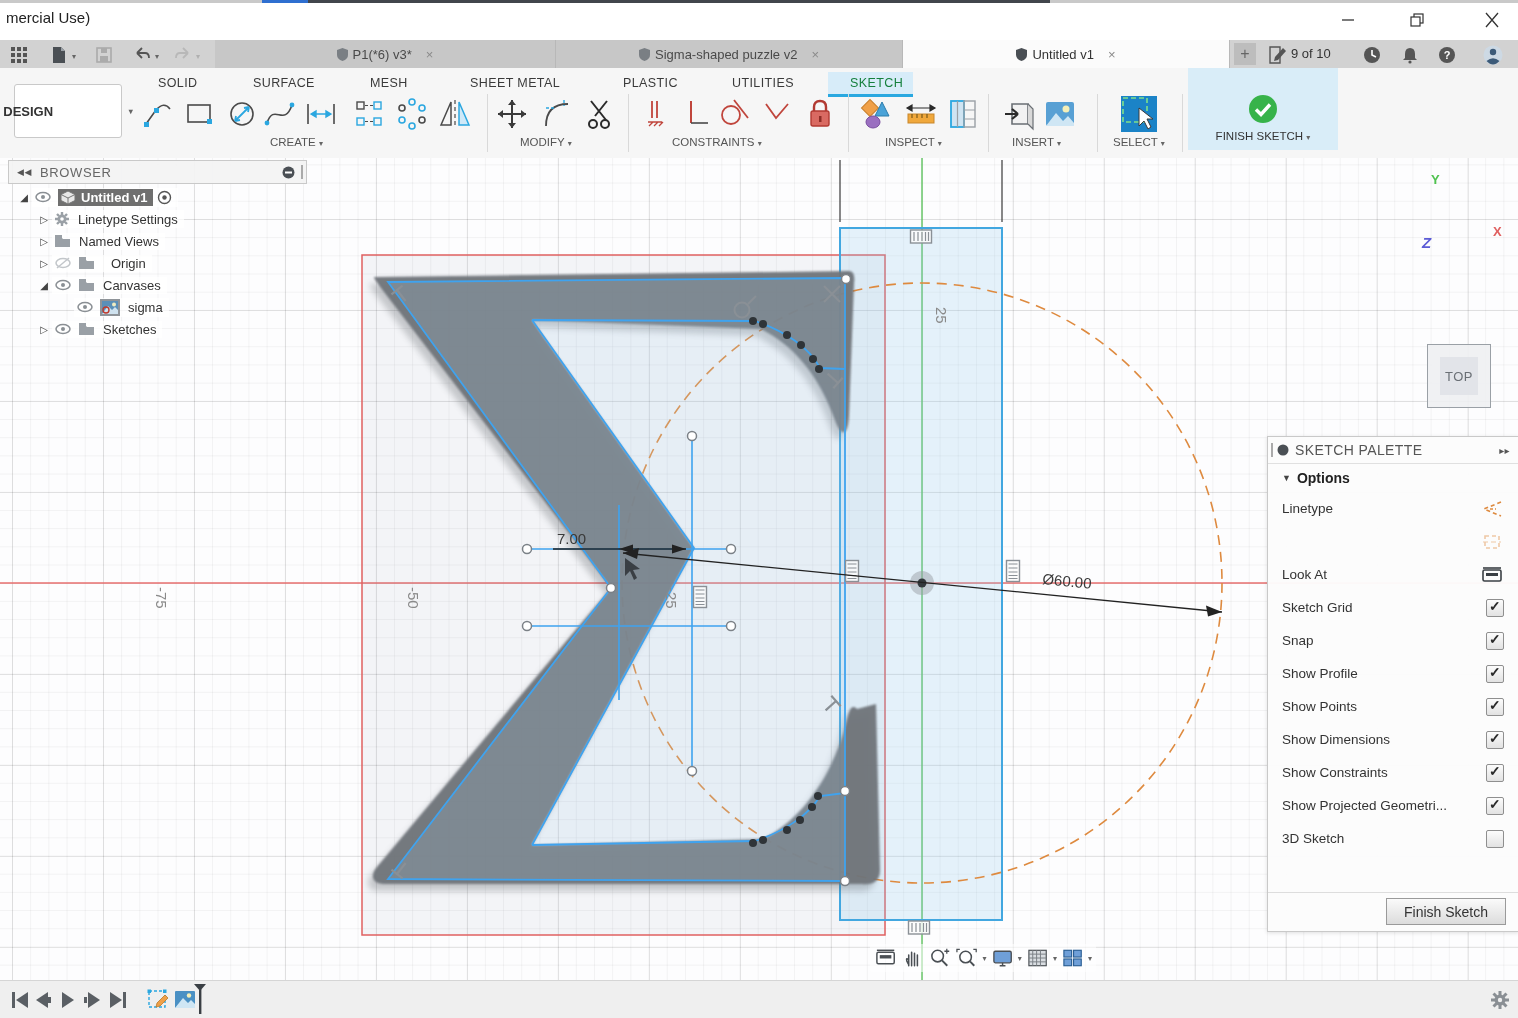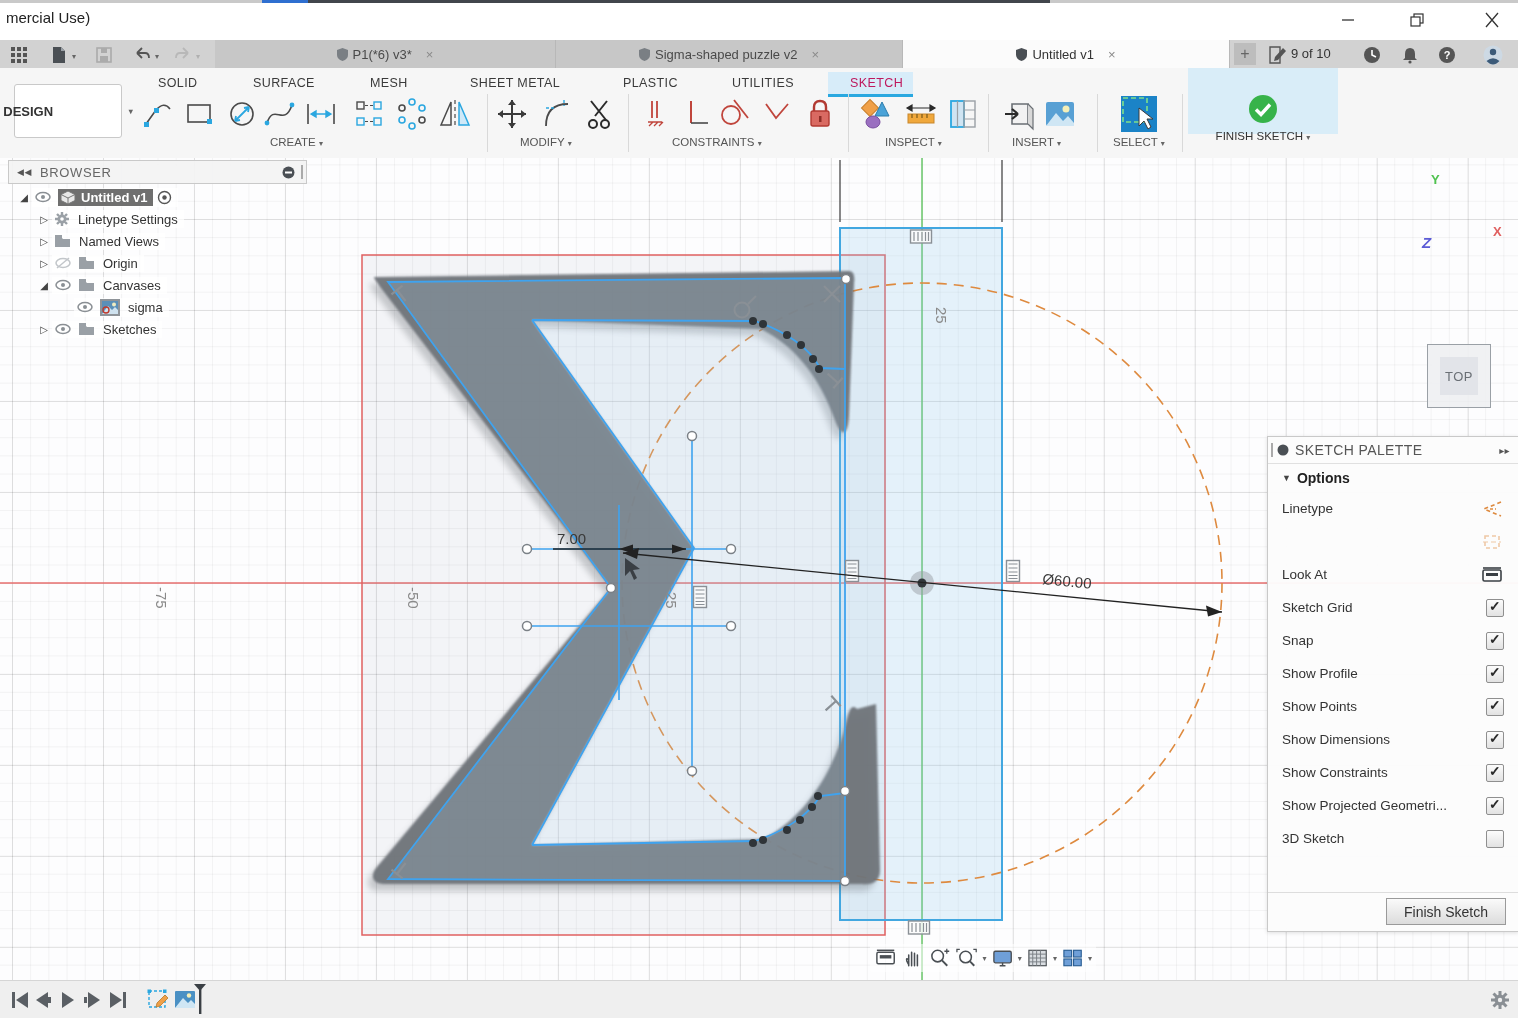--- a/index.html
+++ b/index.html
@@ -20,26 +20,26 @@
   .doctab .x{margin-left:14px;color:#8a8a8a;font-size:13px;}
   .shield{width:11px;height:13px;margin-right:5px;}
   .newtab{top:43px;width:22px;height:22px;background:#bdbdbd;color:#666;font-size:16px;
           display:flex;align-items:center;justify-content:center;}
   .jobstatus{top:46px;font-size:13px;color:#333;}
   
   .ribbon{left:0;top:68px;width:1518px;height:90px;background:#f6f6f6;border-bottom:1px solid #d8d8d8;}
   .designbtn{left:14px;top:16px;width:106px;height:52px;background:#fff;border:1px solid #c9c9c9;border-radius:3px;
              display:flex;align-items:center;justify-content:center;font-size:13px;font-weight:bold;color:#333;gap:36px;}
   .rtab{top:4px;height:22px;display:flex;align-items:center;padding:0 10px;font-size:12.5px;color:#3a3a3a;letter-spacing:.4px;}
-  .rtab.active{background:#d7ecf9;color:#be185d;border-bottom:3px solid #29a8e0;padding-left:22px;}
+  .rtab.active{background:#d7ecf9;color:#15803d;border-bottom:3px solid #29a8e0;padding-left:22px;}
   .grouplabel{font-size:11.5px;color:#555;top:68px;}
   .grouplabel .c{font-size:8px;color:#666;}
   .sep{top:26px;width:1px;height:58px;background:#d9d9d9;}
   .ricon{top:28px;width:36px;height:36px;}
-  .finishblock{left:1188px;top:0px;width:150px;height:66px;background:#d9edf8;}
+  .finishblock{left:1188px;top:0px;width:150px;height:82px;background:#d9edf8;}
   
   .canvas{left:0;top:158px;width:1518px;height:822px;background-color:#fdfdfe;
     background-image:
       linear-gradient(to right, rgba(0,0,0,0.085) 1px, transparent 1px),
       linear-gradient(to bottom, rgba(0,0,0,0.085) 1px, transparent 1px),
       linear-gradient(to right, rgba(0,0,0,0.042) 1px, transparent 1px),
       linear-gradient(to bottom, rgba(0,0,0,0.042) 1px, transparent 1px);
     background-size:91px 91px,91px 91px,18.2px 18.2px,18.2px 18.2px;
     background-position:12px 0,0 61px,12px 0,0 6.4px;}
   
@@ -506,21 +506,21 @@
         <span class="tri" style="margin-left:28px">▷</span>
         <span class="trowbg">
           <svg width="18" height="14" viewBox="0 0 18 14">
               <ellipse cx="9" cy="7" rx="7" ry="4.5" fill="none" stroke="#c2c6ca" stroke-width="1.5"></ellipse>
               <path d="M3 12 L15 2" stroke="#c2c6ca" stroke-width="1.5"></path>
             </svg>
           <svg width="17" height="14" viewBox="0 0 17 14" style="margin-left:6px">
               <path d="M1 3 H7 L9 5 H16 V13 H1 Z" fill="#9aa0a6"></path>
               <rect x="1" y="1" width="7" height="3" fill="#9aa0a6"></rect>
             </svg>
-          <span style="margin-left:8px">Origin</span>
+          <span style="margin-left:16px">Origin</span>
         </span>
       </div>
       <div class="trow">
         <span class="tri" style="margin-left:28px">◢</span>
         <span class="trowbg">
           <svg width="18" height="14" viewBox="0 0 18 14">
               <ellipse cx="9" cy="7" rx="7" ry="4.5" fill="none" stroke="#8a8f94" stroke-width="1.5"></ellipse>
               <circle cx="9" cy="7" r="2" fill="#8a8f94"></circle>
             </svg>
           <svg width="17" height="14" viewBox="0 0 17 14" style="margin-left:6px">

